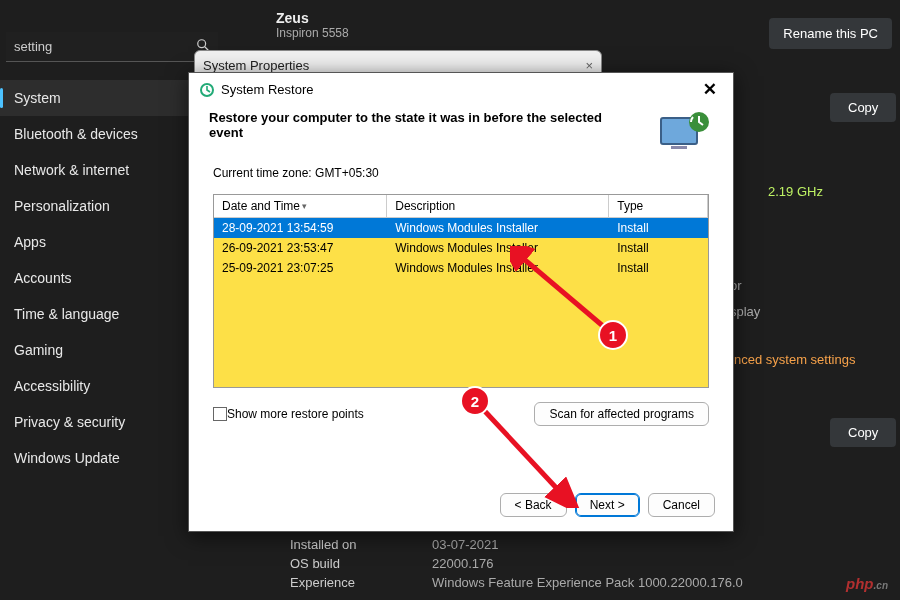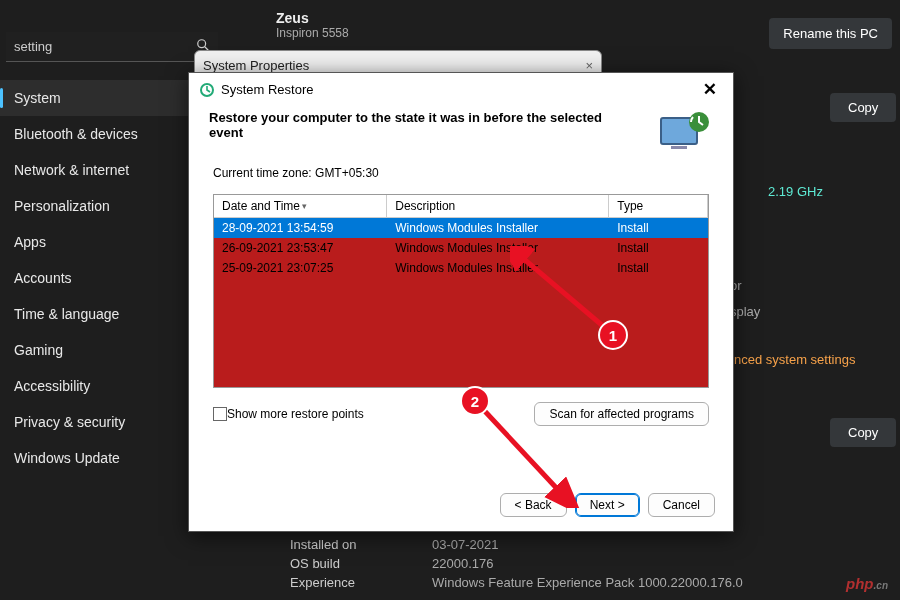--- a/index.html
+++ b/index.html
@@ -13,21 +13,21 @@
 .user-block { position: absolute; top: 10px; left: 276px; color: #eee; font-size: 14px; }
 .user-block .name { font-weight: 600; }
 .user-block .model { color: #aaa; font-size: 12px; }
 .rename { position: absolute; top: 18px; right: 8px; }
 .btn-dark { background: #34373a; color: #fff; border: none; padding: 8px 14px; border-radius: 4px; font-size: 13px; }
 .sidebar { position: absolute; top: 80px; left: 0; width: 232px; }
 .sidebar .item { padding: 10px 14px; color: #e8e8e8; font-size: 14px; cursor: default; }
 .sidebar .item.active { background: #2d2d2d; position: relative; }
 .sidebar .item.active::before { content: ""; position: absolute; left: 0; top: 8px; bottom: 8px; width: 3px; background: #4cc2ff; border-radius: 2px; }
 .copybtn { background: #34373a; color: #fff; border: none; padding: 7px 18px; border-radius: 4px; font-size: 13px; }
-.ghz { position: absolute; left: 768px; top: 184px; color: #5eead4; }
+.ghz { position: absolute; left: 768px; top: 184px; color: #bef264; }
 .or { position: absolute; left: 730px; top: 278px; color: #aaa; }
 .splay { position: absolute; left: 730px; top: 304px; color: #aaa; }
 .adv { position: absolute; left: 734px; top: 352px; color: #f7a24a; }
 .copy2 { position: absolute; left: 830px; top: 418px; }
 .bottom-info { position: absolute; left: 290px; bottom: 10px; font-size: 13px; color: #aaa; }
 .bottom-info .row { display: flex; gap: 32px; margin-top: 4px; }
 .bottom-info .lbl { width: 110px; color: #ccc; }
 .php { position: absolute; right: 12px; bottom: 8px; color: #c33; font-weight: bold; font-style: italic; font-size: 15px; opacity: .85; }
 
 
@@ -36,21 +36,21 @@
 
 
 .dlg { position: absolute; top: 72px; left: 188px; width: 546px; height: 460px; background: #fff; color: #000; border: 1px solid #555; box-shadow: 0 4px 20px rgba(0,0,0,.6); }
 .dlg .title { display: flex; align-items: center; gap: 6px; padding: 6px 10px; font-size: 13px; }
 .dlg .title .ico { width: 16px; height: 16px; display: inline-flex; align-items: center; justify-content: center; color: #2a6; }
 .dlg .title .close { margin-left: auto; font-size: 17px; font-weight: bold; cursor: default; padding: 0 6px; }
 .dlg .hdr { padding: 4px 20px 10px 20px; display: flex; align-items: flex-start; gap: 20px; }
 .dlg .hdr .txt { font-weight: 700; font-size: 13px; flex: 1; }
 .dlg .hdr .bigico { width: 56px; height: 46px; }
 .dlg .tz { padding: 0 24px 8px 24px; font-size: 12px; }
-.dlg .tbl { margin: 6px 24px 0 24px; border: 1px solid #999; height: 194px; overflow: hidden; font-size: 12px; background: #b91c1c; }
+.dlg .tbl { margin: 6px 24px 0 24px; border: 1px solid #999; height: 194px; overflow: hidden; font-size: 12px; background: #fde047; }
 .dlg table { width: 100%; border-collapse: collapse; }
 .dlg th { text-align: left; font-weight: 400; background: #fff; border-right: 1px solid #ccc; border-bottom: 1px solid #ccc; padding: 4px 8px; position: relative; }
 .dlg th .sort { font-size: 9px; color: #666; position: relative; top: -1px; padding-left: 2px; }
 .dlg td { padding: 3px 8px; border-right: 1px solid transparent; }
 .dlg tr.sel td { background: #0078d7; color: #fff; }
 .dlg .below { display: flex; align-items: center; padding: 14px 24px 0 24px; font-size: 12px; }
 .dlg .chk { display: flex; align-items: center; }
 .dlg .chk .box { width: 14px; height: 14px; border: 1px solid #666; }
 .dlg .scan { margin-left: auto; }
 .wbtn { background: #fdfdfd; border: 1px solid #adadad; padding: 4px 14px; font-size: 12px; border-radius: 6px; }

